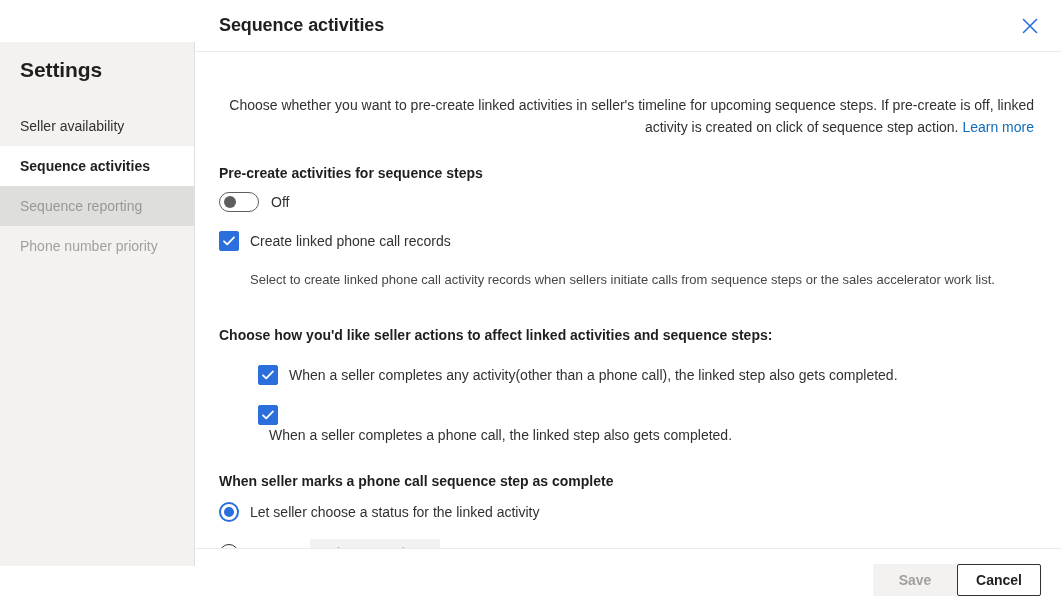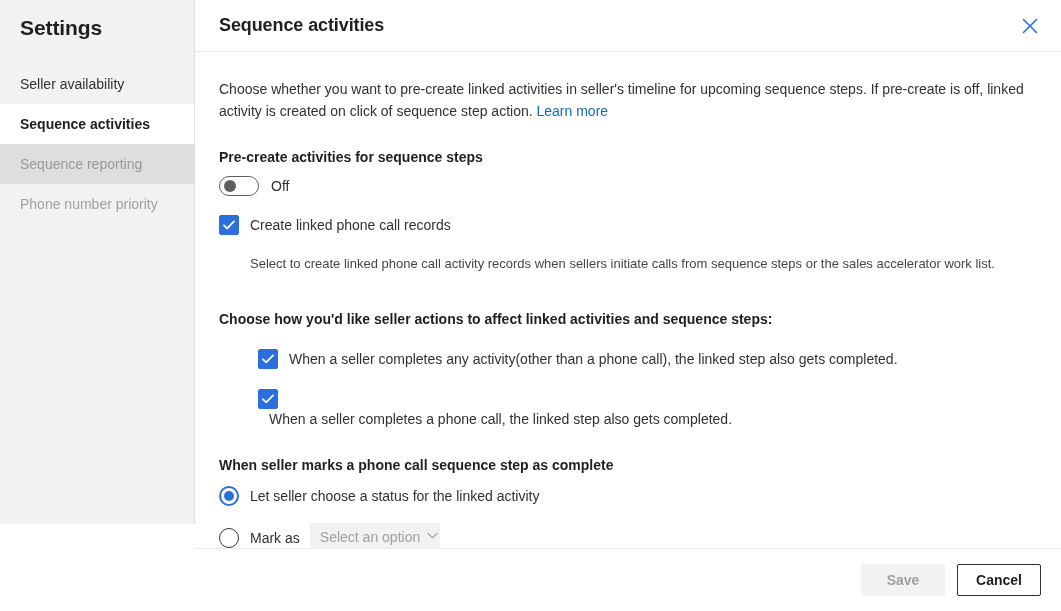--- a/index.html
+++ b/index.html
@@ -19,20 +19,21 @@
   }
 
   
   .sidebar {
     width: 195px;
     height: 524px;
     background: #f3f2f1;
     border-right: 1px solid #e1dfdd;
     flex: 0 0 195px;
     padding-top: 0;
+    margin-top: 42px;
   }
   .sidebar-title {
     font-size: 21px;
     font-weight: 600;
     color: #201f1e;
     padding: 14px 0 0 20px;
     line-height: 28px;
     letter-spacing: -0.1px;
   }
   .nav {
@@ -102,21 +103,22 @@
     padding: 26px 24px 0 24px;
     height: 496px;
     overflow: hidden;
   }
 
   .intro {
     font-size: 14px;
     line-height: 22px;
     color: #323130;
     max-width: 815px;
-    margin: 0 0 4px 0;
+    margin: 16px 0 4px 0;
+    text-align: right;
   }
   .link {
     color: #0f6cbd;
     text-decoration: none;
     cursor: pointer;
   }
 
   .section-label {
     font-size: 14px;
     font-weight: 700;
@@ -257,21 +259,21 @@
   
   .panel-footer {
     position: absolute;
     left: 0; right: 0; bottom: 0;
     height: 63px;
     border-top: 1px solid #edebe9;
     display: flex;
     align-items: center;
     justify-content: flex-end;
     padding-right: 20px;
-    gap: 12px;
+    gap: 0;
     background: #ffffff;
   }
   .btn {
     height: 32px;
     min-width: 84px;
     font-size: 14px;
     font-family: "Liberation Sans", sans-serif;
     border-radius: 2px;
     cursor: pointer;
     padding: 0 16px;

